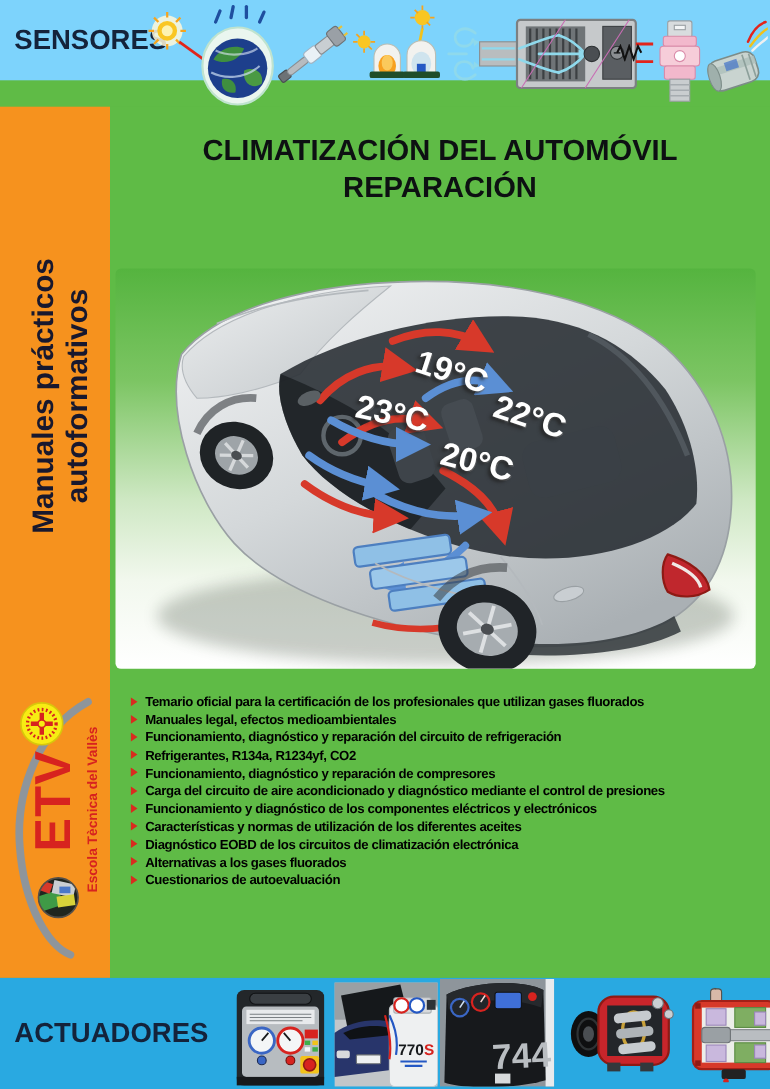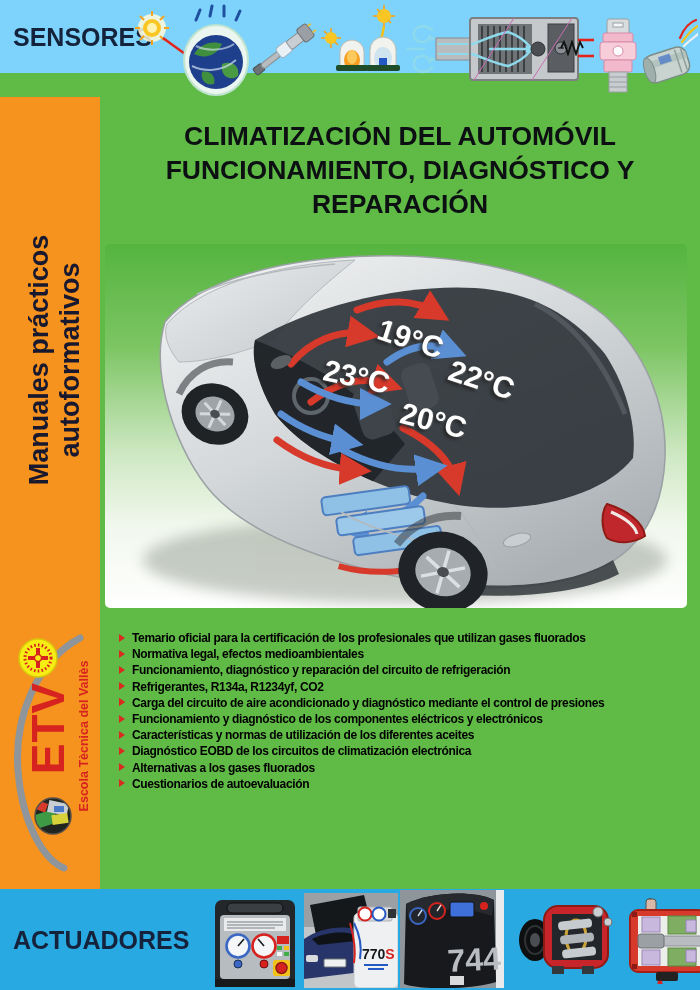--- a/index.html
+++ b/index.html
@@ -253,21 +253,20 @@
         <circle cx="49" cy="190" r="18" fill="none" stroke="#55504a" stroke-width="1.5"></circle>
       </svg>
       <span class="vtext etv-name">ETV</span>
       <span class="vtext etv-school">Escola Tècnica del Vallès</span>
     </div>
   </aside>
 
   <main class="content">
     <h1 class="title">
       <span>CLIMATIZACIÓN DEL AUTOMÓVIL</span>
-      <span>FUNCIONAMIENTO, DIAGNÓSTICO Y</span>
       <span>REPARACIÓN</span>
     </h1>
 
     <figure class="car-figure">
       <svg class="car-svg" width="582" height="364" viewBox="0 0 582 364">
         <defs>
           <linearGradient id="bodyGrad" x1="0" y1="0" x2="0.7" y2="1">
             <stop offset="0" stop-color="#f4f5f6"></stop>
               <stop offset="0.5" stop-color="#d4d8da"></stop>
               <stop offset="1" stop-color="#aab0b4"></stop>
@@ -364,24 +363,25 @@
         <path d="M292,300 C308,280 330,270 356,272" fill="none" stroke="#3a3e42" stroke-width="8" opacity="0.55"></path>
       </svg>
       <span class="temp t1">19°C</span>
       <span class="temp t2">22°C</span>
       <span class="temp t3">23°C</span>
       <span class="temp t4">20°C</span>
     </figure>
 
     <ul class="bullets">
       <li><span class="tri"></span><span>Temario oficial para la certificación de los profesionales que utilizan gases fluorados</span></li>
-      <li><span class="tri"></span><span>Normativa legal, efectos medioambientales</span></li>
+      <li><span class="tri"></span><span>Manuales legal, efectos medioambientales</span></li>
       <li><span class="tri"></span><span>Funcionamiento, diagnóstico y reparación del circuito de refrigeración</span></li>
       <li><span class="tri"></span><span>Refrigerantes, R134a, R1234yf, CO2</span></li>
       <li><span class="tri"></span></li>
+      <li><span class="tri"></span><span>Funcionamiento, diagnóstico y reparación de compresores</span></li>
       <li><span class="tri"></span><span>Carga del circuito de aire acondicionado y diagnóstico mediante el control de presiones</span></li>
       <li><span class="tri"></span><span>Funcionamiento y diagnóstico de los componentes eléctricos y electrónicos</span></li>
       <li><span class="tri"></span><span>Características y normas de utilización de los diferentes aceites</span></li>
       <li><span class="tri"></span><span>Diagnóstico EOBD de los circuitos de climatización electrónica</span></li>
       <li><span class="tri"></span><span>Alternativas a los gases fluorados</span></li>
       <li><span class="tri"></span><span>Cuestionarios de autoevaluación</span></li>
     </ul>
   </main>
 
   <footer class="banner-bottom">

